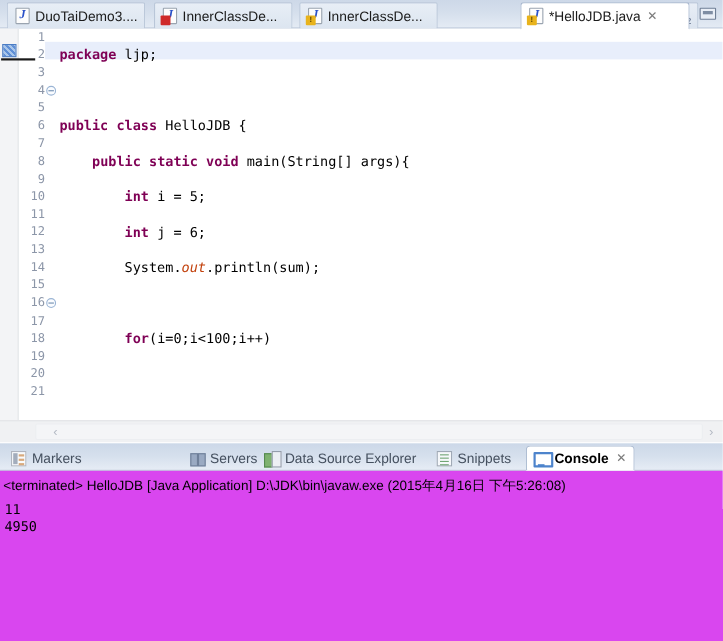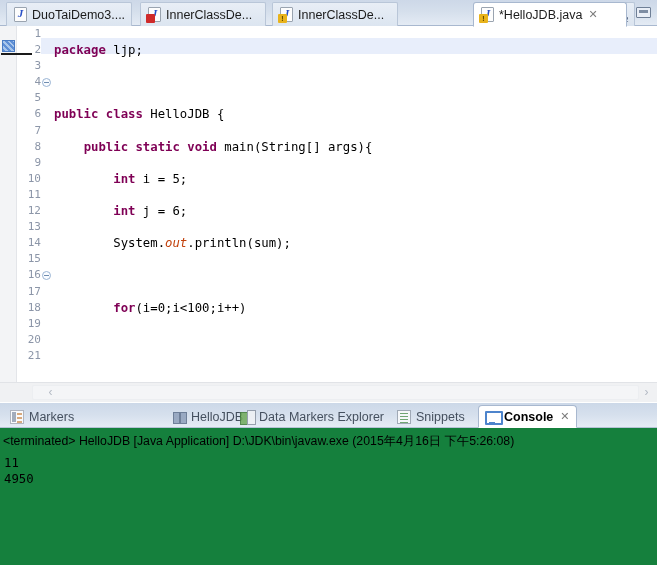--- a/index.html
+++ b/index.html
@@ -247,22 +247,22 @@
     content: ""; position: absolute; left: 0; top: 1px; width: 14px; height: 10px;
     background: #ffffff; border: 2px solid #2f6fc4; border-radius: 1px;
   }
   .ic-console:after {
     content: ""; position: absolute; left: 4px; bottom: 0px; width: 6px; height: 2px;
     background: #2f6fc4;
   }
 
   #console-body {
     position: absolute; left: 0; top: 25px;
-    width: 657px; height: 137px;
-    background: #15803d;
+    width: 657px; height: 155px;
+    background: #d946ef;
   }
   #proc-line {
     position: absolute; left: 3px; top: 5px;
     font-size: 12.3px; color: #000000;
     font-family: "Liberation Sans", sans-serif;
     white-space: nowrap;
   }
   #console-out {
     position: absolute; left: 4px; top: 28px;
     font-family: "DejaVu Sans Mono", monospace;
@@ -382,26 +382,26 @@
   <div id="view-tabbar">
 
     <div class="vtab" style="left:10px;">
       <span class="vicon ic-markers"></span>
       <span class="vlabel">Markers</span>
     </div>
 
 
     <div class="vtab" style="left:172px;">
       <span class="vicon ic-servers"></span>
-      <span class="vlabel">HelloJDB</span>
+      <span class="vlabel">Servers</span>
     </div>
 
     <div class="vtab" style="left:240px;">
       <span class="vicon ic-datasrc"></span>
-      <span class="vlabel">Data Markers Explorer</span>
+      <span class="vlabel">Data Source Explorer</span>
     </div>
 
     <div class="vtab" style="left:397px;">
       <span class="vicon ic-snippets"></span>
       <span class="vlabel">Snippets</span>
     </div>
 
     <div class="vtab active" style="left:478px;">
       <span class="vicon ic-console"></span>
       <span class="vlabel">Console</span>

